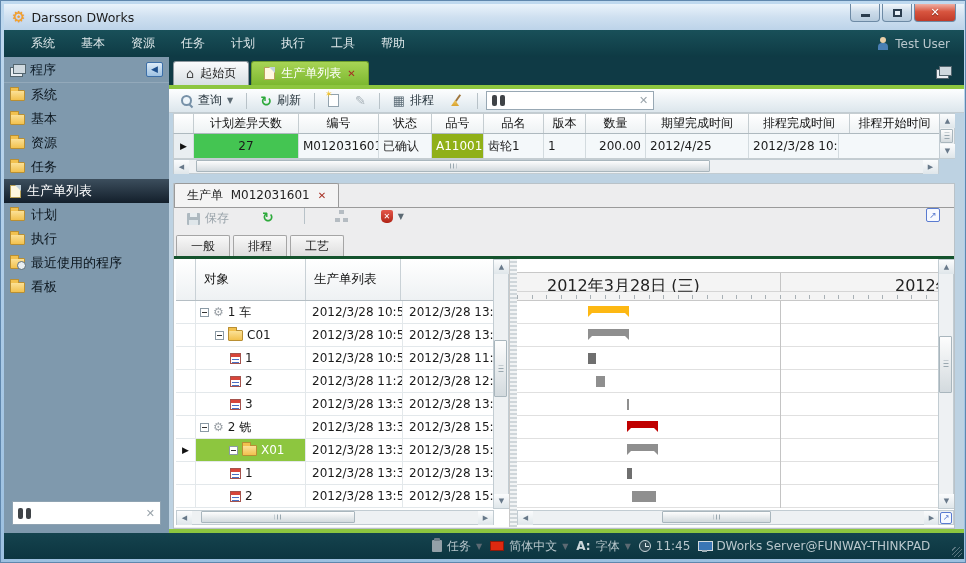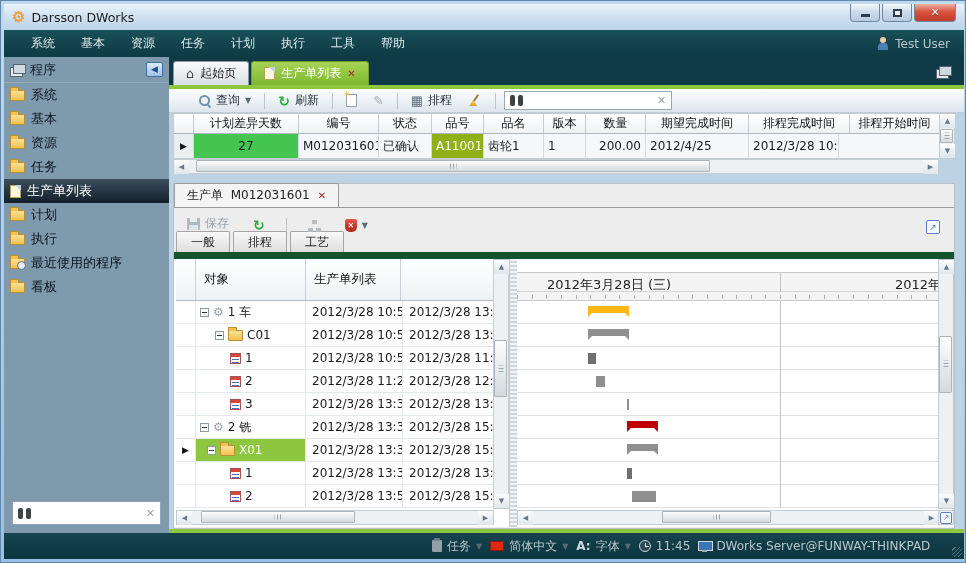--- a/index.html
+++ b/index.html
@@ -64,21 +64,21 @@
   .tab { height:24px; display:flex; align-items:center; gap:6px; padding:0 12px; margin-right:2px;
     border:1px solid #8d979e; border-bottom:none; border-radius:3px 3px 0 0;
     background:linear-gradient(#fafbfc,#d8dfe3); color:#222; cursor:pointer; }
   .tab.active { background:linear-gradient(#a8d455,#7cb830); border-color:#6f9e2c; color:#fff; }
   .i-home { font-size:13px; color:#444; line-height:1; }
   .tab-close { color:#a62e22; font-weight:bold; font-size:10px; cursor:pointer; }
   .tabstrip-right { margin-left:auto; margin-right:14px; align-self:center; }
   .limeline { position:absolute; left:0; top:28px; width:100%; height:4px; background:#8dc63f; }
 
   .toolbar { position:absolute; left:0; top:32px; width:100%; height:24px; background:linear-gradient(#fdfeff,#dce6ec);
-    border-bottom:1px solid #c2ccd2; display:flex; align-items:center; padding:0 24px; gap:6px; }
+    border-bottom:1px solid #c2ccd2; display:flex; align-items:center; padding:0 6px; gap:6px; }
   .tbtn { display:flex; align-items:center; gap:5px; padding:2px 5px; border-radius:2px; cursor:pointer; color:#23313a; }
   .tbtn.disabled { color:#9aa4ab; cursor:default; }
   .tsep { width:1px; height:16px; background:#b8c2c8; margin:0 2px; }
   .i-mag { position:relative; width:13px; height:13px; display:inline-block; }
   .i-mag::before { content:''; position:absolute; left:1px; top:1px; width:7px; height:7px; border:2px solid #7791a8; border-radius:50%; background:#eef5fa; }
   .i-mag::after { content:''; position:absolute; left:9px; top:9px; width:5px; height:2px; background:#7791a8; transform:rotate(45deg); transform-origin:left center; }
   .i-refresh { color:#2eaa3c; font-weight:bold; font-size:14px; line-height:1; }
   .i-newdoc { position:relative; width:11px; height:13px; background:#fff; border:1px solid #93a3ae; display:inline-block; }
   .i-newdoc::before { content:'✶'; position:absolute; left:-4px; top:-6px; color:#f4c430; font-size:9px; }
   .i-pencil { color:#a7b1b8; font-size:13px; line-height:1; }
@@ -110,33 +110,33 @@
   .sbar.v .sb-thumb { left:0; width:13px; }
   .sb-thumb::after { content:''; position:absolute; left:50%; top:50%; transform:translate(-50%,-50%); width:7px; height:5px;
     background:repeating-linear-gradient(90deg,#9aa8b0 0,#9aa8b0 1px,transparent 1px,transparent 3px); }
   .sbar.v .sb-thumb::after { width:5px; height:7px; background:repeating-linear-gradient(0deg,#9aa8b0 0,#9aa8b0 1px,transparent 1px,transparent 3px); }
 
   
   .detail { position:absolute; left:4px; top:126px; width:782px; height:346px; background:#ededee; border:1px solid #b9c2c8; }
   .doctabs { position:relative; height:24px; border-bottom:1px solid #9a9a9a; display:flex; align-items:flex-end; }
   .doctab { height:24px; display:flex; align-items:center; gap:8px; padding:0 12px; background:#f4f4f4;
     border:1px solid #9a9a9a; border-bottom:none; border-radius:2px 2px 0 0; font-size:12px; color:#222; cursor:pointer; }
-  .dtoolbar { height:26px; display:flex; align-items:flex-end; padding:0 8px; gap:14px; }
+  .dtoolbar { height:26px; display:flex; align-items:flex-start; padding:0 8px; gap:23px; }
   .i-floppy { position:relative; width:13px; height:12px; background:#aeb9c0; border-radius:1px; display:inline-block; }
   .i-floppy::before { content:''; position:absolute; left:3px; top:0; width:7px; height:4px; background:#e9eef1; }
   .i-floppy::after { content:''; position:absolute; left:2px; bottom:0; width:9px; height:5px; background:#dfe6ea; }
   .i-orgtree { position:relative; width:13px; height:12px; display:inline-block; }
   .i-orgtree::before { content:''; position:absolute; left:4px; top:0; width:5px; height:4px; background:#b5bcc2; }
   .i-orgtree::after { content:''; position:absolute; left:0; bottom:0; width:5px; height:4px; background:#b5bcc2; box-shadow:8px 0 0 #b5bcc2; }
   .i-shield { position:relative; width:12px; height:13px; background:linear-gradient(#e4574a,#b02416); border-radius:2px 2px 5px 5px; display:inline-block; }
   .i-shield::before { content:'✕'; position:absolute; left:0; top:0; width:12px; text-align:center; color:#fff; font-size:8px; line-height:13px; font-weight:bold; }
   .i-ext { width:14px; height:14px; border:1px solid #5a7bd0; border-radius:2px; color:#5a7bd0; font-size:9px; line-height:12px; text-align:center; display:inline-block; background:#f6f9ff; cursor:pointer; }
   .dt-right { margin-left:auto; margin-right:6px; }
 
-  .subtabs { height:25px; display:flex; align-items:flex-end; padding-left:2px; border-bottom:7px solid #14532d; }
+  .subtabs { height:25px; display:flex; align-items:flex-end; padding-left:2px; border-bottom:3px solid #14532d; }
   .subtab { height:21px; padding:0 14px; display:flex; align-items:center; background:linear-gradient(#f8f8f8,#dedede);
     border:1px solid #a5a5a5; border-bottom:none; border-radius:2px 2px 0 0; margin-right:3px; color:#222; cursor:pointer; }
   .subtab.active { height:24px; background:#fff; font-size:12.5px; }
 
   .split { position:relative; height:268px; background:#fff; }
   
   .tree { position:absolute; left:2px; top:0; width:334px; height:268px; border-right:1px solid #c9c9c9; }
   .tree-head { display:flex; height:42px; background:linear-gradient(#ffffff,#eef1f3); border-bottom:1px solid #b5bec4; }
   .th-cell { border-right:1px solid #c9d1d6; display:flex; align-items:center; padding:0 8px; font-size:12.5px; color:#111; }
   .tree-rows { height:207px; overflow:hidden; }
@@ -157,21 +157,21 @@
   .tree-vscroll { position:absolute; right:0; top:0; height:250px; }
 
   
   .splitter { position:absolute; left:336px; top:0; width:7px; height:268px;
     background:repeating-linear-gradient(0deg,#cfd6da 0,#cfd6da 2px,#f2f4f5 2px,#f2f4f5 4px); cursor:col-resize; }
 
   
   .gantt { position:absolute; left:343px; top:0; width:423px; height:268px; overflow:hidden; }
   .g-blank { height:13px; background:#fff; }
   .g-datehead { position:relative; height:20px; background:#f4f4f4; border-top:1px solid #c8c8c8; border-bottom:1px solid #d5d5d5; }
-  .g-section-label { position:absolute; top:3px; font-size:13px; color:#222; white-space:nowrap; }
+  .g-section-label { position:absolute; top:3px; font-size:16px; color:#222; white-space:nowrap; }
   .g-ticks { position:relative; height:9px; background:#f4f4f4; border-bottom:1px solid #c8c8c8; }
   .g-tick { position:absolute; bottom:1px; width:1px; height:4px; background:#a8b0b5; }
   .g-sep { position:absolute; top:0; width:1px; background:#c4c4c4; }
   .g-rows { position:relative; height:207px; }
   .g-row { position:relative; height:23px; border-bottom:1px solid #e0e0e0; }
   .g-bar { position:absolute; top:6px; height:11px; }
   .g-bar.task { background:var(--c); }
   .g-bar.summary { top:5px; height:7px; background:var(--c); }
   .g-bar.summary::before { content:''; position:absolute; left:0; top:100%; width:0; height:0; border-top:4px solid var(--c); border-right:4px solid transparent; }
   .g-bar.summary::after { content:''; position:absolute; right:0; top:100%; width:0; height:0; border-top:4px solid var(--c); border-left:4px solid transparent; }
@@ -473,21 +473,21 @@
                   <div class="t-cell t-obj" style="padding-left: 4px;">
                     <span class="expander"></span>
                     <span class="i-gear">⚙</span>
                     <span>2 铣</span>
                   </div>
                   <div class="t-cell t-time">2012/3/28 13:30</div>
                   <div class="t-cell t-time">2012/3/28 15:40</div>
                 </div>
                 <div class="t-row">
                   <div class="t-cell t-marker" style="width: 20px;">▶</div>
-                  <div class="t-cell t-obj sel" style="padding-left: 11px;">
+                  <div class="t-cell t-obj sel" style="padding-left: 33px;">
                     <span class="expander"></span>
                     <span class="i-folder"></span>
                     <span>X01</span>
                   </div>
                   <div class="t-cell t-time">2012/3/28 13:30</div>
                   <div class="t-cell t-time">2012/3/28 15:40</div>
                 </div>
                 <div class="t-row">
                   <div class="t-cell t-marker" style="width: 20px;"></div>
                   <div class="t-cell t-obj" style="padding-left: 34px;">

